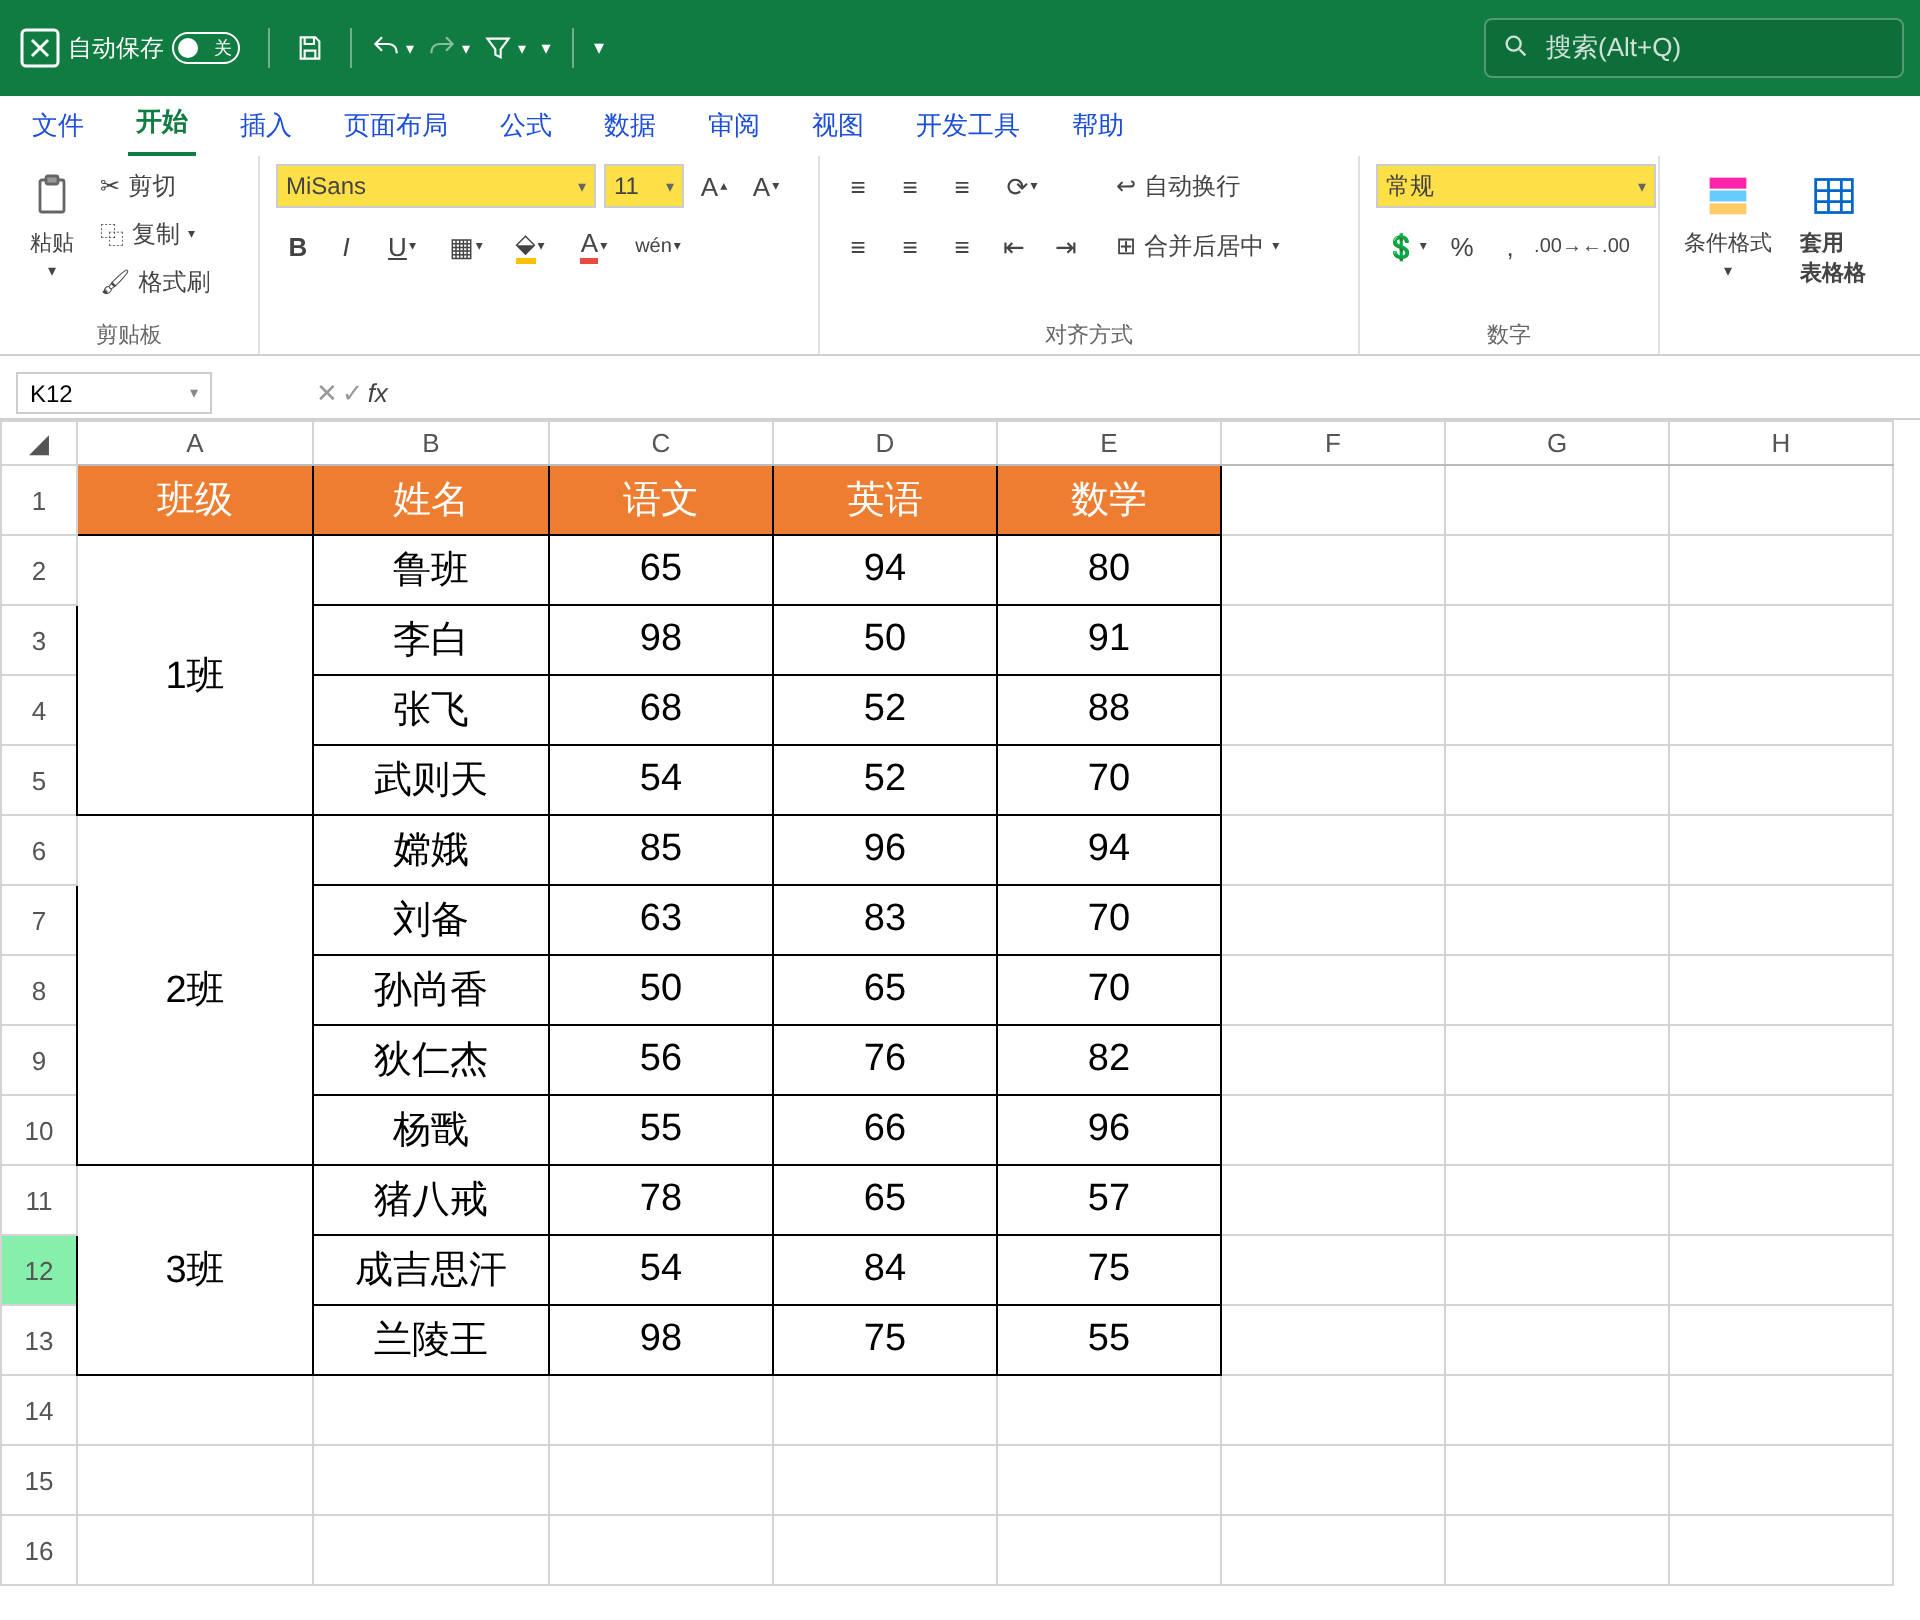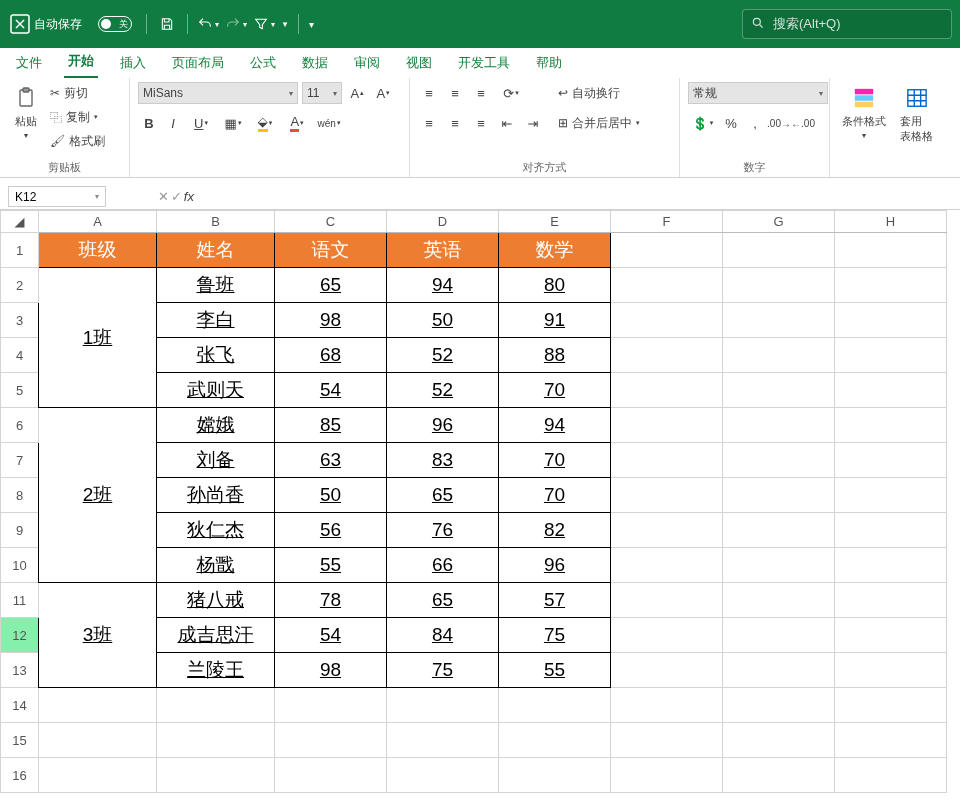--- a/index.html
+++ b/index.html
@@ -1,66 +1,66 @@
 <!DOCTYPE html>
 <html><head>
 <meta charset="utf-8">
 <style>
 * { box-sizing: border-box; margin: 0; padding: 0; font-family: "Microsoft YaHei", "MiSans", sans-serif; }
 body { width: 960px; height: 810px; overflow: hidden; background: #fff; position: relative; }
 
 
 .titlebar { height: 48px; background: #107c41; display: flex; align-items: center; color: #fff; padding: 0 8px; }
 .titlebar .icon-cell { width: 24px; height: 24px; display: flex; align-items: center; justify-content: center; margin-right: 2px; }
-.autosave-toggle { display: flex; align-items: center; font-size: 12px; gap: 16px; margin-right: 8px; }
+.autosave-toggle { display: flex; align-items: center; font-size: 12px; gap: 4px; margin-right: 8px; }
 .toggle-switch { width: 34px; height: 16px; border: 1px solid #fff; border-radius: 8px; position: relative; display: flex; align-items: center; justify-content: flex-end; padding-right: 3px; font-size: 9px; }
 .toggle-switch::before { content: ""; width: 10px; height: 10px; background: #fff; border-radius: 50%; position: absolute; left: 2px; }
 .qat-divider { width: 1px; height: 20px; background: rgba(255,255,255,0.4); margin: 0 6px; }
 .qat-btn { width: 28px; height: 28px; display: flex; align-items: center; justify-content: center; cursor: pointer; }
 .qat-btn svg { width: 16px; height: 16px; }
 .dropdown-chev { font-size: 8px; margin-left: 2px; }
 .doc-title { margin-left: 12px; font-size: 13px; }
 .search-box { margin-left: auto; margin-right: 0; background: #0e6e3a; border: 1px solid rgba(255,255,255,0.3); border-radius: 4px; height: 30px; width: 210px; display: flex; align-items: center; padding: 0 8px; gap: 8px; color: rgba(255,255,255,0.8); font-size: 13px; }
 
 
 .menutabs { height: 30px; display: flex; align-items: flex-end; padding: 0 12px; gap: 18px; font-size: 13px; border-bottom: 0; background: #fff; }
-.menutabs .tab { padding: 6px 4px; cursor: pointer; color: #15803d; }
+.menutabs .tab { padding: 6px 4px; cursor: pointer; color: #1d4ed8; }
 .menutabs .tab.active { font-weight: 600; border-bottom: 2px solid #107c41; color: #107c41; }
 
 
 .ribbon { height: 100px; border-bottom: 1px solid #d0d0d0; display: flex; background: #fff; font-size: 12px; color: #444; }
 .group { border-right: 1px solid #e0e0e0; padding: 4px 8px 2px; display: flex; flex-direction: column; justify-content: space-between; }
 .group-label { text-align: center; font-size: 11px; color: #666; padding-top: 2px; }
 .group-body { flex: 1; display: flex; align-items: flex-start; gap: 6px; }
 .vbtn { display: flex; flex-direction: column; align-items: center; justify-content: center; gap: 2px; padding: 2px 4px; cursor: pointer; font-size: 11px; }
 .vbtn .ico { width: 28px; height: 28px; display: flex; align-items: center; justify-content: center; }
 .mini-row { display: flex; align-items: center; gap: 4px; height: 22px; }
 .mini-col { display: flex; flex-direction: column; gap: 2px; }
-.sel { border: 1px solid #ccc; height: 22px; font-size: 12px; padding: 0 4px; background: #e5e5e5; display: flex; align-items: center; justify-content: space-between; }
+.sel { border: 1px solid #ccc; height: 22px; font-size: 12px; padding: 0 4px; background: #fde047; display: flex; align-items: center; justify-content: space-between; }
 .sel .chev { font-size: 8px; color: #666; }
 .iconbtn { width: 22px; height: 22px; display: flex; align-items: center; justify-content: center; border: none; background: transparent; cursor: pointer; font-size: 13px; color: #444; }
 .iconbtn.wide { width: 30px; }
 .iconbtn .sub { font-size: 7px; margin-left: 1px; }
 
 
 .fxbar { height: 26px; border-bottom: 1px solid #d0d0d0; display: flex; align-items: stretch; margin-top: 6px; gap: 44px; }
 .namebox { width: 98px; border: 1px solid #ccc; margin: 2px 4px 2px 8px; display: flex; align-items: center; padding: 0 6px; font-size: 12px; justify-content: space-between; }
 .fx-btns { display: flex; align-items: center; gap: 2px; padding: 0 4px; color: #999; font-size: 13px; }
 .fx-input { flex: 1; border: none; font-size: 12px; padding: 0 6px; }
 
 
 .grid-wrap { position: relative; overflow: hidden; height: 600px; }
 table.grid { border-collapse: collapse; table-layout: fixed; }
 .grid th, .grid td { border: 1px solid #d4d4d4; font-size: 14px; text-align: center; background: #fff; height: 24px; }
 .grid thead th { background: #fff; color: #555; font-weight: 400; height: 22px; font-size: 13px; position: sticky; top: 0; }
 .grid .rowhdr { background: #fff; color: #555; width: 38px; font-size: 13px; }
 .grid .corner { width: 38px; background: #fff; }
 .grid td.data { height: 35px; font-size: 19px; }
 .grid td.header-cell { background: #ed7d31; color: #fff; font-size: 19px; height: 35px; border: 1px solid #000; }
-.grid td.bordered { border: 1px solid #000; text-decoration: underline; }
+.grid td.bordered { border: 1px solid #000; }
 .grid td.merged { vertical-align: middle; margin-left: 35px; }
 .grid .rowhdr.active { background: #86efac; }
 .grid thead th.colh { border-bottom: 1px solid #bbb; }
 .colA { width: 118px; } .colB { width: 118px; } .colC { width: 112px; } .colD { width: 112px; } .colE { width: 112px; } .colF { width: 112px; } .colG { width: 112px; } .colH { width: 112px; }
 </style>
 </head>
 <body>
 
 <div class="titlebar">
   <span class="icon-cell">
@@ -262,21 +262,21 @@
         <span>条件格式</span>
           <span style="font-size:8px;">▾</span>
       </div>
       <div class="vbtn">
         <span class="ico">
             <svg width="24" height="22" viewBox="0 0 24 24" fill="none" stroke="#06c" stroke-width="1.5">
               <rect x="2" y="3" width="20" height="18"></rect>
               <path d="M2 9h20M2 15h20M9 3v18M16 3v18"></path>
             </svg>
           </span>
-        <span style="white-space:pre;">套用
+        <span style="white-space:pre;font-weight:bold;">套用
 表格格</span>
       </div>
     </div>
   </div>
 </div>
 
 <div class="fxbar">
   <div class="namebox">
       <span>K12</span>
       <span style="font-size:8px;color:#888;">▾</span>

